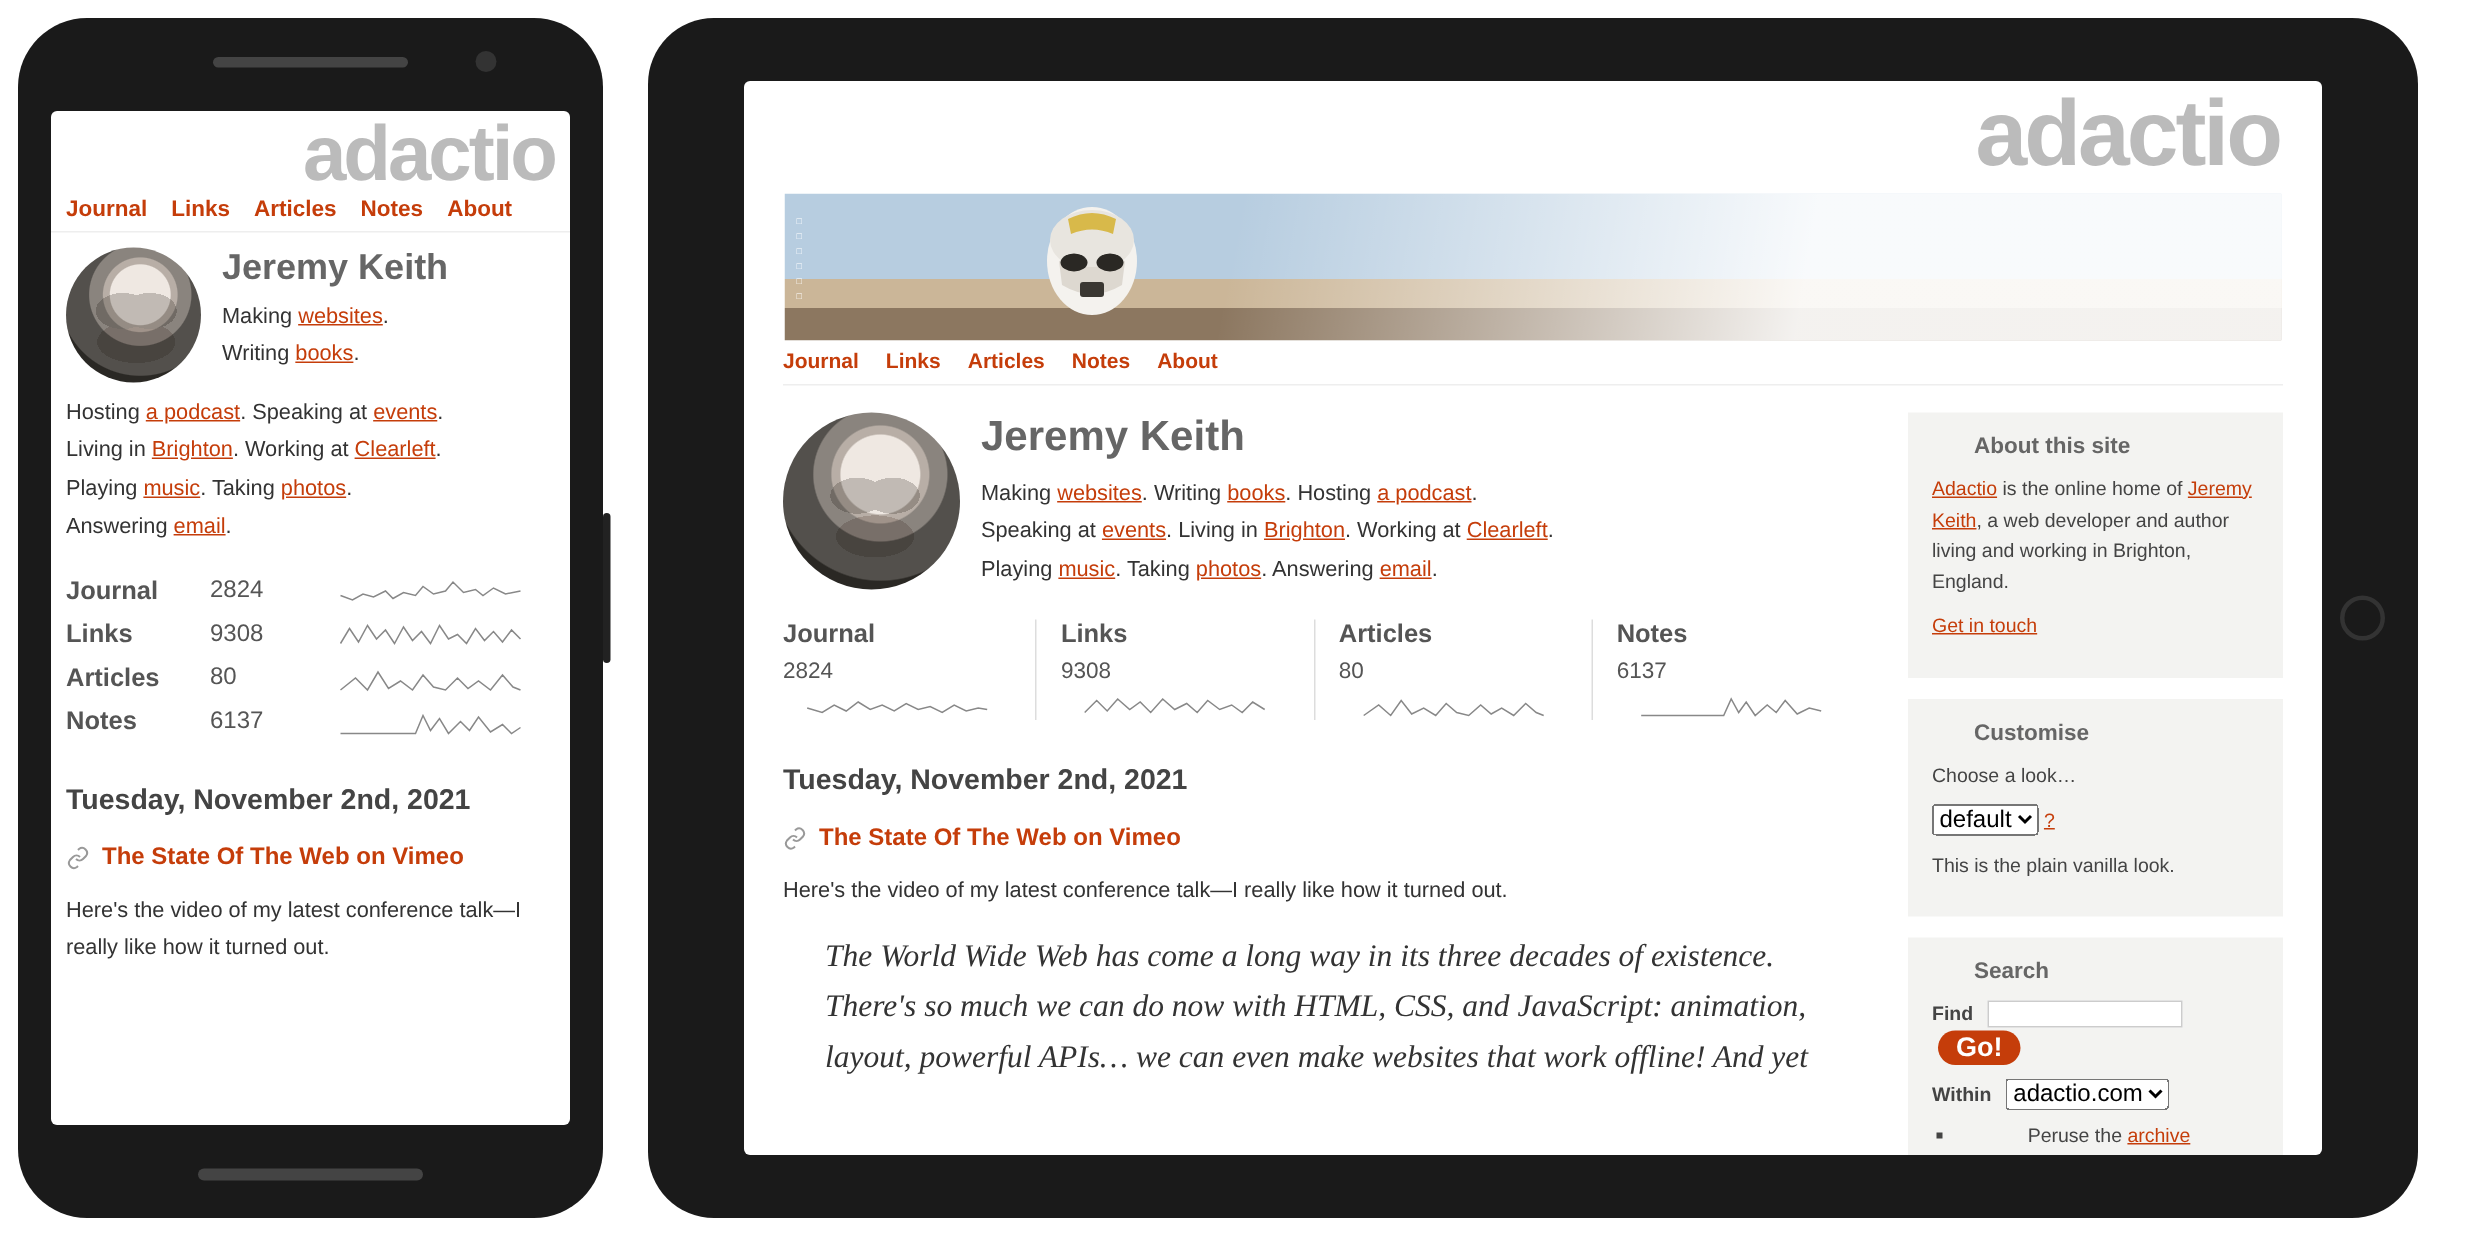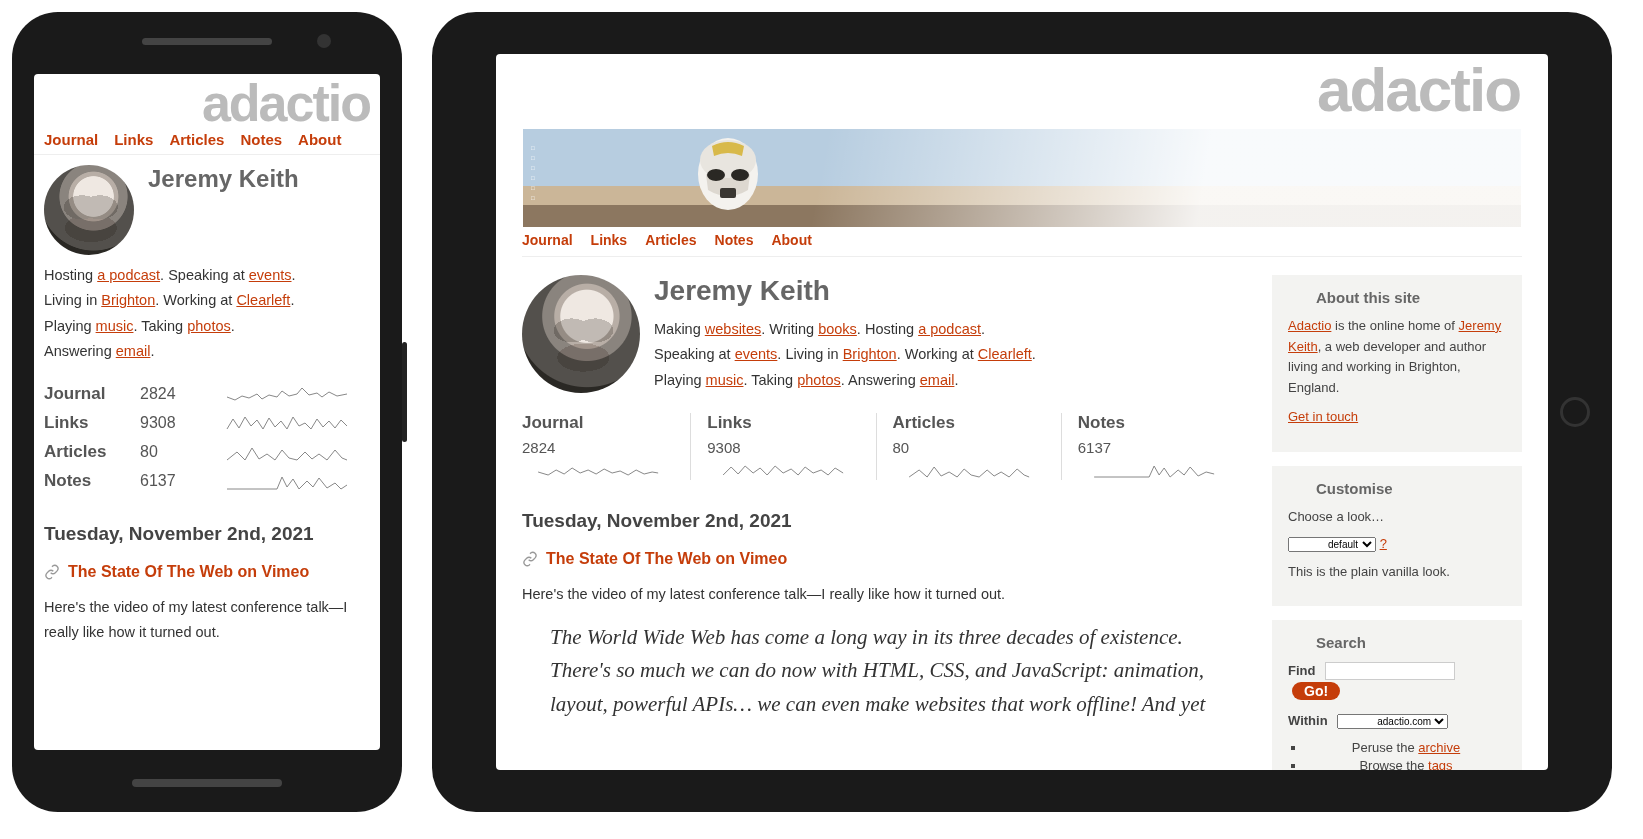--- a/index.html
+++ b/index.html
@@ -147,25 +147,25 @@
   .main-col{ flex:1; padding:18px 0 0 0;}
   .side-col{ width:250px; padding-top:18px; }
   .side-box{
     background:#f3f3f1; padding:14px 16px 16px; margin-bottom:14px;
     font-size:13px; color:#444;
   }
   .side-box h4{ font-size:15px; color:#666; margin-bottom:10px; font-weight:bold;margin-left:28px;}
   .side-box p{ line-height:1.6; margin-bottom:8px;}
   .side-box .link{ color:#c53d0a;}
   .side-box label{ display:inline-block; margin-right:6px;font-weight:bold;}
-  .side-box select{ font-size:10px;padding-left:35px; }
+  .side-box select{ font-size:16px; }
   .side-box input[type=text]{ width:130px; font-size:12px; border:1px solid #ccc; padding:1px 3px;}
   .go-btn{
     background:#c53d0a; color:#fff; border:none; border-radius:12px;
-    padding:1px 12px; font-size:14px; font-weight:bold; cursor:pointer; margin-left:4px;
+    padding:1px 12px; font-size:18px; font-weight:bold; cursor:pointer; margin-left:4px;
   }
   .side-box ul{ list-style:square; margin:8px 0 0 18px;text-align:center;}
   .side-box li{ margin:3px 0;}
 
   
   .banner{
     margin:6px 26px 0; height:100px;
     background:
       linear-gradient(100deg, transparent 0 30%, rgba(255,255,255,.9) 68% 100%),
       linear-gradient(180deg,#b7cde0 0 58%, #cbb698 58% 78%, #8c7760 78% 100%);
@@ -197,20 +197,24 @@
       <a>Articles</a>
       <a>Notes</a>
       <a>About</a>
     </nav>
 
     <div class="content">
       <div class="profile">
         <div class="avatar"></div>
         <div>
           <h2 class="name">Jeremy Keith</h2>
+          <div class="bio">
+            <span>Making </span><a class="link">websites</a>.<br>
+            <span>Writing </span><a class="link">books</a>.
+          </div>
         </div>
       </div>
       <div class="bio">
         <span>Hosting </span><a class="link">a podcast</a>.
         <span>Speaking at </span><a class="link">events</a>.<br>
         <span>Living in </span><a class="link">Brighton</a>.
         <span>Working at </span><a class="link">Clearleft</a>.<br>
         <span>Playing </span><a class="link">music</a>.
         <span>Taking </span><a class="link">photos</a>.<br>
         <span>Answering </span><a class="link">email</a>.

